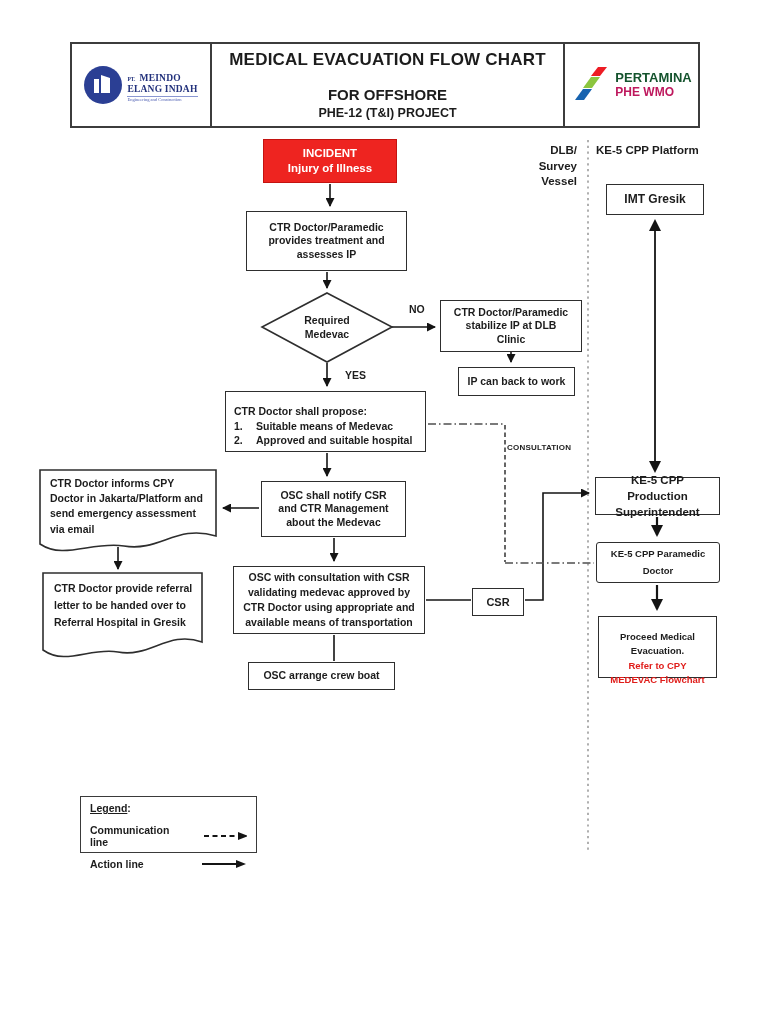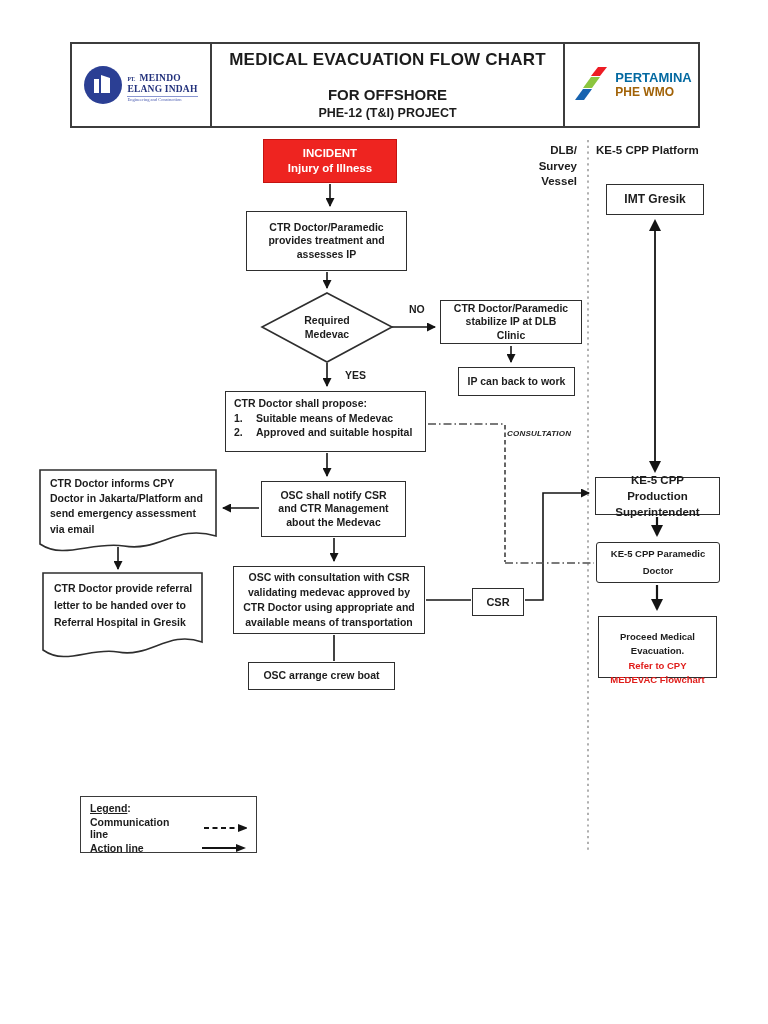--- a/index.html
+++ b/index.html
@@ -21,41 +21,41 @@
   #hcell-title{width:353px;border-right:2px solid #3c3c3c;flex-direction:column;}
   #hcell-pert{flex:1;flex-direction:row;gap:6px;}
   .t1{font-size:17px;font-weight:bold;letter-spacing:.2px;}
   .t2{font-size:15px;font-weight:bold;margin-top:16px;}
   .t3{font-size:12.5px;font-weight:bold;margin-top:3px;}
   .meindo-circle{width:38px;height:38px;border-radius:50%;background:#2b3f94;position:relative;flex:0 0 auto;}
   .meindo-txt{font-family:"Liberation Serif", serif;color:#22317c;line-height:1.05;}
   .meindo-pre{font-size:5.5px;font-weight:bold;}
   .meindo-main{font-size:9.5px;font-weight:bold;letter-spacing:.2px;}
   .meindo-tag{font-size:4.5px;color:#4a5bb0;border-top:1px solid #8a97d2;margin-top:1px;padding-top:1px;}
-  .pert-name{font-size:13px;font-weight:bold;color:#0369a1;line-height:1.15;}
-  .pert-sub{font-size:12px;font-weight:bold;color:#a16207;}
+  .pert-name{font-size:13px;font-weight:bold;color:#14532d;line-height:1.15;}
+  .pert-sub{font-size:12px;font-weight:bold;color:#be185d;}
   
   .lane-label{position:absolute;z-index:2;font-weight:bold;font-size:11.5px;line-height:1.35;}
   .small-label{position:absolute;z-index:3;font-weight:bold;font-size:10.5px;}
   #consult-label{position:absolute;z-index:3;font-weight:bold;font-size:8px;letter-spacing:.2px;}
   
   #incident{background:#ee2420;color:#fff;border:1.6px solid #c31310;font-weight:600;font-size:11.5px;}
   #propose .ttl{font-size:10.5px;font-weight:600;}
   #propose .item{display:flex;font-size:10.5px;font-weight:600;margin-top:1px;}
   #propose .num{width:22px;flex:0 0 auto;}
   .boldbox{font-weight:bold;}
   #paramedic{border-radius:3px;font-size:9.5px;font-weight:bold;}
   #proceed{flex-direction:column;font-size:9.5px;font-weight:bold;line-height:1.5;justify-content:space-between;}
   #proceed .red{color:#e01d1a;}
   
   #legend{position:absolute;left:80px;top:796px;width:177px;height:57px;border:1.6px solid #3a3a3a;
           z-index:2;box-sizing:border-box;padding:5px 9px;font-size:10.5px;font-weight:600;background:#fff;}
   #legend .lg-title{font-weight:bold;}
   #legend .lg-title u{text-decoration:underline;}
-  #legend .lg-row{display:flex;align-items:center;justify-content:space-between;margin-top:2px;gap:16px;}
+  #legend .lg-row{display:flex;align-items:center;justify-content:space-between;margin-top:10px;gap:16px;}
 </style>
 </head>
 <body>
 
 <div id="page">
 
   <svg class="layer" width="768" height="1024" viewBox="0 0 768 1024">
     <defs>
       <marker id="ah" markerUnits="userSpaceOnUse" markerWidth="9" markerHeight="9" refX="8" refY="4.5" orient="auto">
         <path d="M0,0 L9,4.5 L0,9 Z" fill="#141414"></path>
@@ -137,25 +137,25 @@
   <div class="box pre" id="incident" style="left:263px;top:139px;width:134px;height:44px;">INCIDENT
 Injury of Illness</div>
 
   <div class="box" style="left:246px;top:211px;width:161px;height:60px;padding:4px 12px;">CTR Doctor/Paramedic provides treatment and assesses IP</div>
 
   <div class="box nobord" style="left:287px;top:314px;width:80px;height:28px;padding:0;">Required Medevac</div>
 
   <div class="small-label" style="left:409px;top:303px;">NO</div>
   <div class="small-label" style="left:345px;top:369px;">YES</div>
 
-  <div class="box" style="left:440px;top:300px;width:142px;height:44px;padding:6px 10px;">CTR Doctor/Paramedic stabilize IP at DLB Clinic</div>
+  <div class="box" style="left:440px;top:300px;width:142px;height:52px;padding:6px 10px;">CTR Doctor/Paramedic stabilize IP at DLB Clinic</div>
 
   <div class="box" style="left:458px;top:367px;width:117px;height:29px;">IP can back to work</div>
 
-  <div class="box leftalign" id="propose" style="left:225px;top:391px;width:201px;height:61px;padding:5px 8px;align-items:flex-start;flex-direction:column;">
+  <div class="box leftalign" id="propose" style="left:225px;top:391px;width:201px;height:61px;padding:13px 8px;align-items:flex-start;flex-direction:column;">
     <div class="ttl">CTR Doctor shall propose:</div>
     <div class="item">
       <span class="num">1.</span>
       <span>Suitable means of Medevac</span>
     </div>
     <div class="item">
       <span class="num">2.</span>
       <span>Approved and suitable hospital</span>
     </div>
   </div>
@@ -165,21 +165,21 @@
   <div class="abs leftalign" style="left:50px;top:476px;width:160px;font-size:10.5px;font-weight:600;line-height:1.45;">CTR Doctor informs CPY Doctor in Jakarta/Platform and send emergency assessment via email</div>
 
   <div class="abs leftalign" style="left:54px;top:580px;width:142px;font-size:10.5px;font-weight:600;line-height:1.6;">CTR Doctor provide referral letter to be handed over to Referral Hospital in Gresik</div>
 
   <div class="box" style="left:233px;top:566px;width:192px;height:68px;padding:4px 8px;line-height:1.45;">OSC with consultation with CSR validating medevac approved by CTR Doctor using appropriate and available means of transportation</div>
 
   <div class="box boldbox" style="left:472px;top:588px;width:52px;height:26px;font-size:11px;">CSR</div>
 
   <div class="box" style="left:248px;top:662px;width:147px;height:25px;">OSC arrange crew boat</div>
 
-  <div id="consult-label" style="left:507px;top:429px;font-style:italic;">CONSULTATION</div>
+  <div id="consult-label" style="left:507px;top:443px;">CONSULTATION</div>
 
   <div class="box boldbox" style="left:606px;top:184px;width:98px;height:31px;font-size:12px;">IMT Gresik</div>
 
   <div class="box boldbox" style="left:595px;top:477px;width:125px;height:38px;font-size:11.5px;line-height:1.4;">KE-5 CPP Production Superintendent</div>
 
   <div class="box" id="paramedic" style="left:596px;top:542px;width:124px;height:41px;line-height:1.7;">KE-5 CPP Paramedic Doctor</div>
 
   <div class="box" id="proceed" style="left:598px;top:616px;width:119px;height:62px;">
     <div>Proceed Medical Evacuation.</div>
     <div class="red">Refer to CPY MEDEVAC Flowchart</div>

